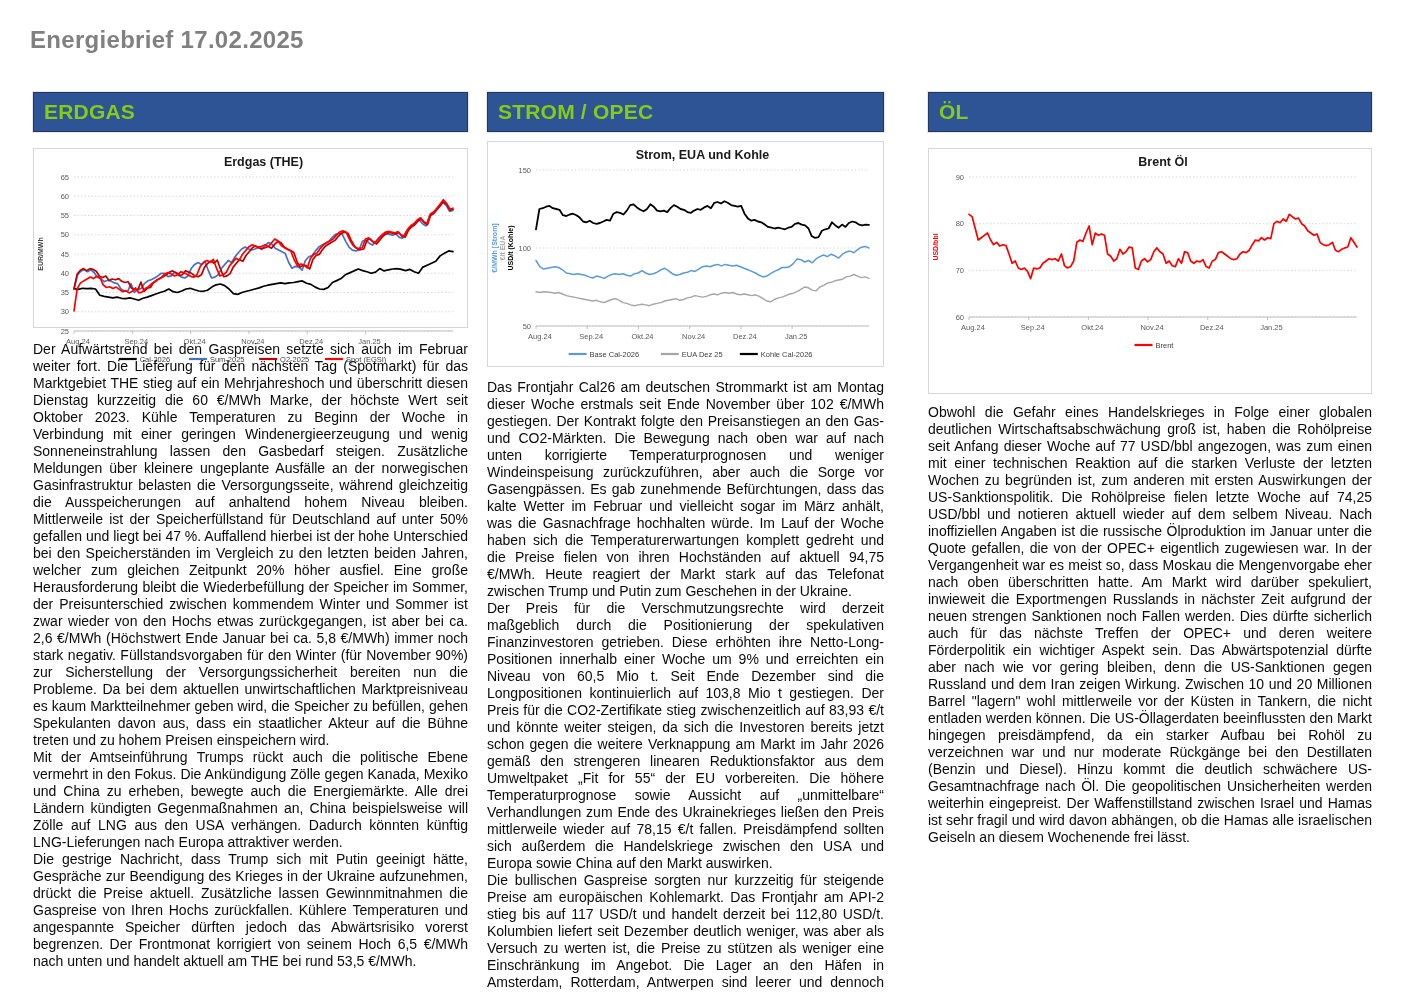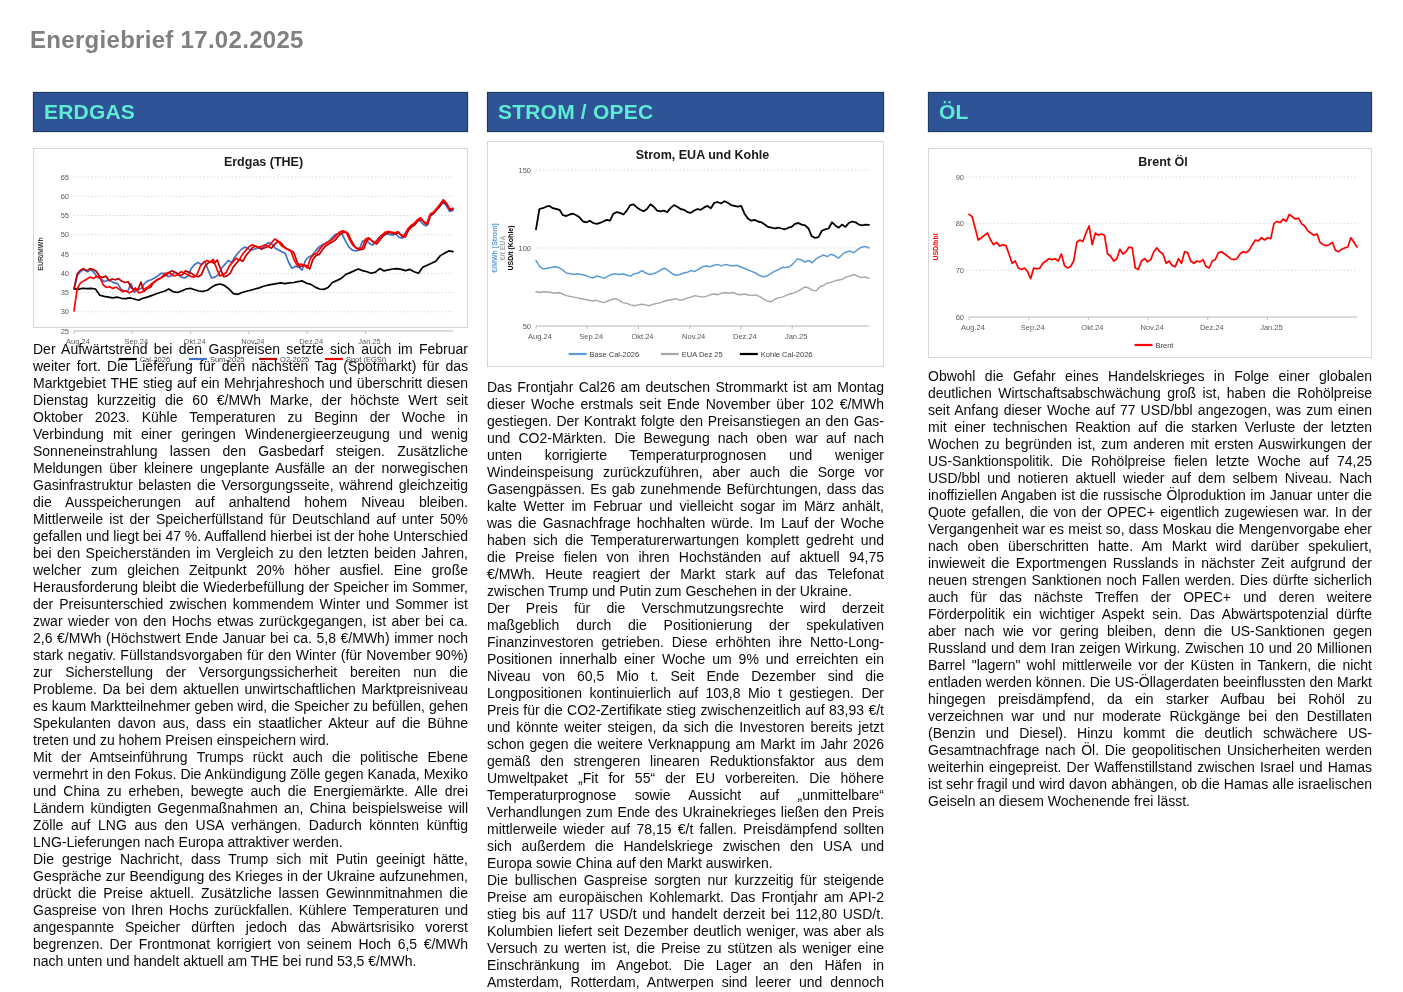--- a/index.html
+++ b/index.html
@@ -2,25 +2,25 @@
 <html><head>
 <meta charset="utf-8">
 <style>
   html,body{margin:0;padding:0;background:#ffffff;}
   body{width:1403px;height:992px;position:relative;font-family:"Liberation Sans",sans-serif;overflow:hidden;}
   .page-title{position:absolute;left:30px;top:26px;font-size:24px;font-weight:bold;color:#808080;letter-spacing:0.3px;}
   .col{position:absolute;top:92px;}
   #col-erdgas{left:33px;width:435px;}
   #col-strom{left:487px;width:397px;}
   #col-oel{left:928px;width:444px;}
-  .section-header{height:40px;background:#2F5496;border:1px solid #1F3864;box-sizing:border-box;color:#5eead4;font-weight:bold;font-size:21px;line-height:37px;padding-left:10px;letter-spacing:0.2px;box-shadow:0 0 0 1px #44444422;}
+  .section-header{height:40px;background:#2F5496;border:1px solid #1F3864;box-sizing:border-box;color:#84cc16;font-weight:bold;font-size:21px;line-height:37px;padding-left:10px;letter-spacing:0.2px;box-shadow:0 0 0 1px #44444422;}
   .chart-box{border:1px solid #d6d6d6;background:#fff;box-sizing:border-box;}
   #chart-erdgas{margin-top:16px;height:180px;}
   #chart-strom{margin-top:9px;height:226px;}
-  #chart-brent{margin-top:16px;height:210px;}
+  #chart-brent{margin-top:16px;height:246px;}
   .body-text{text-align:justify;font-size:14px;line-height:17px;color:#0a0a0a;}
   .body-text p{margin:0;}
   #col-erdgas .body-text{margin-top:13px;}
   #col-strom .body-text{margin-top:12px;}
   #col-oel .body-text{margin-top:10px;}
 </style>
 </head>
 <body>
 
 <div class="page-title">Energiebrief 17.02.2025</div>

